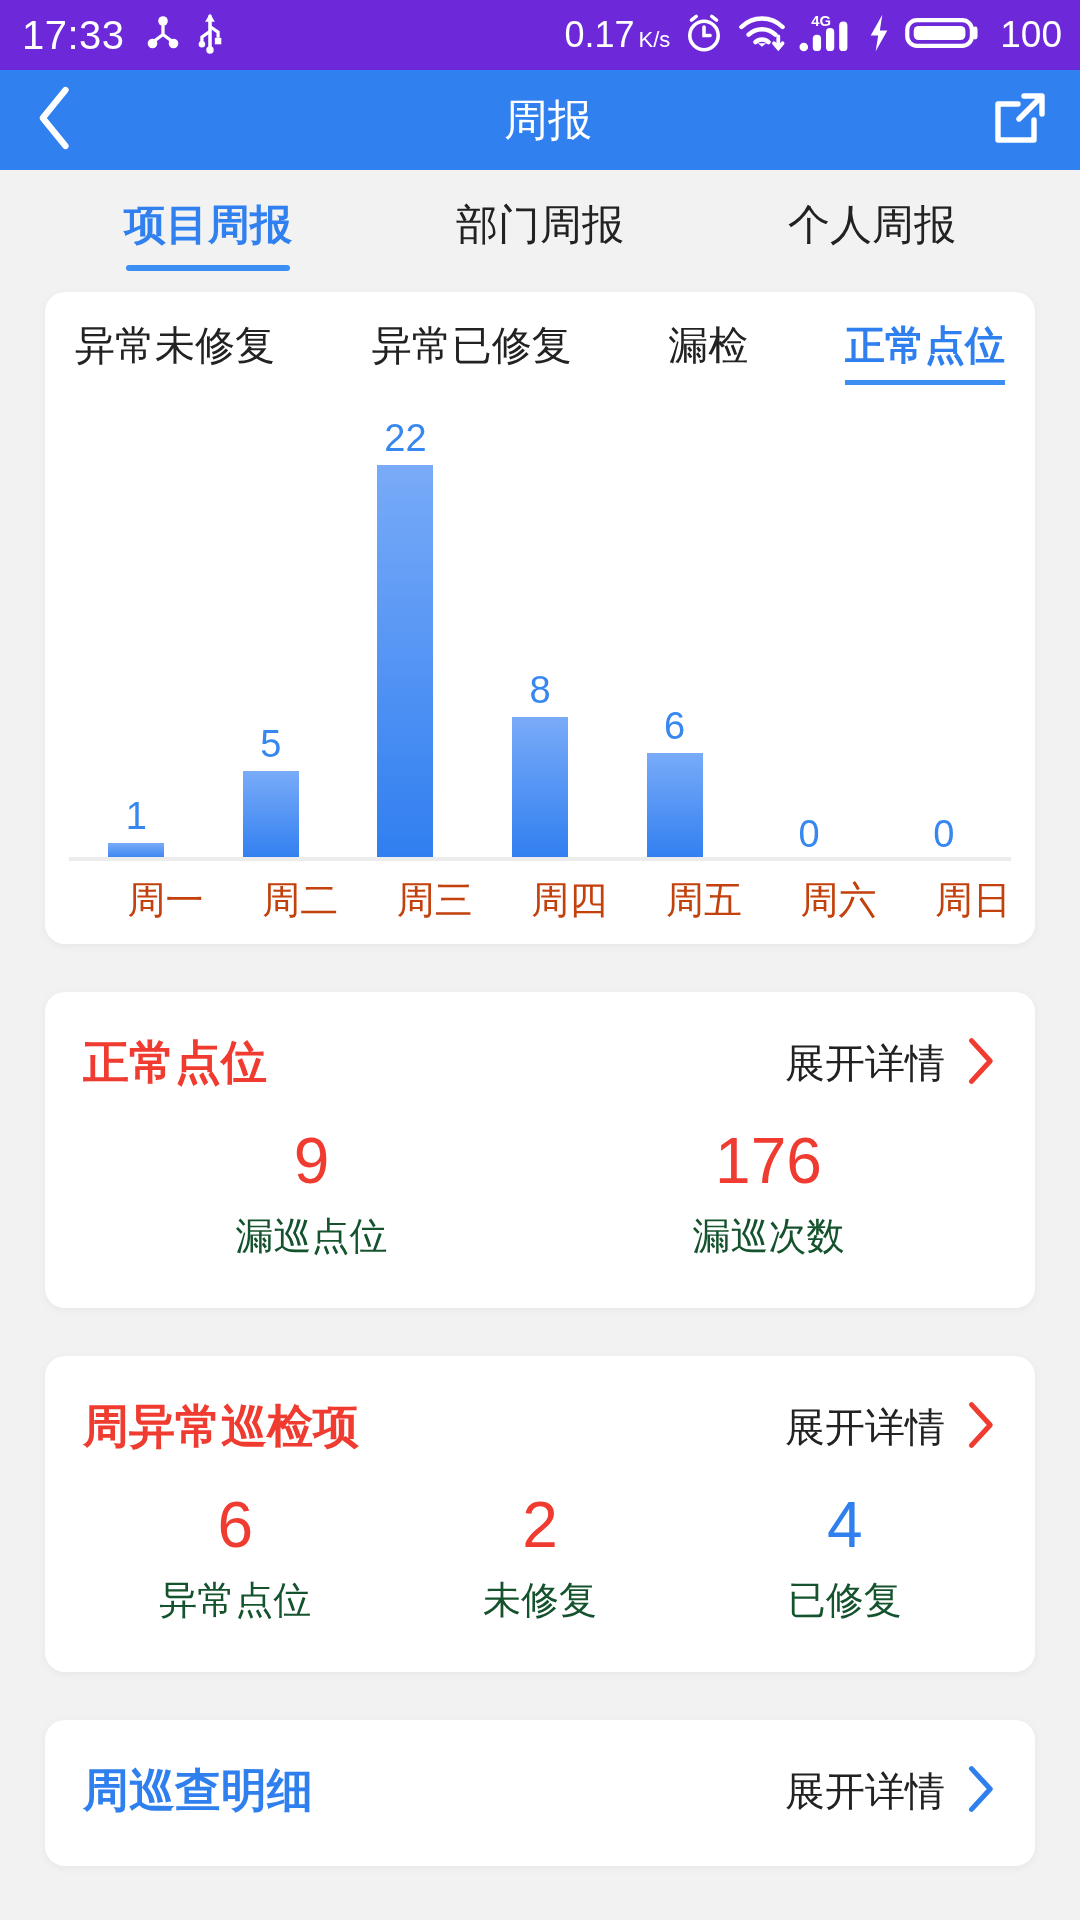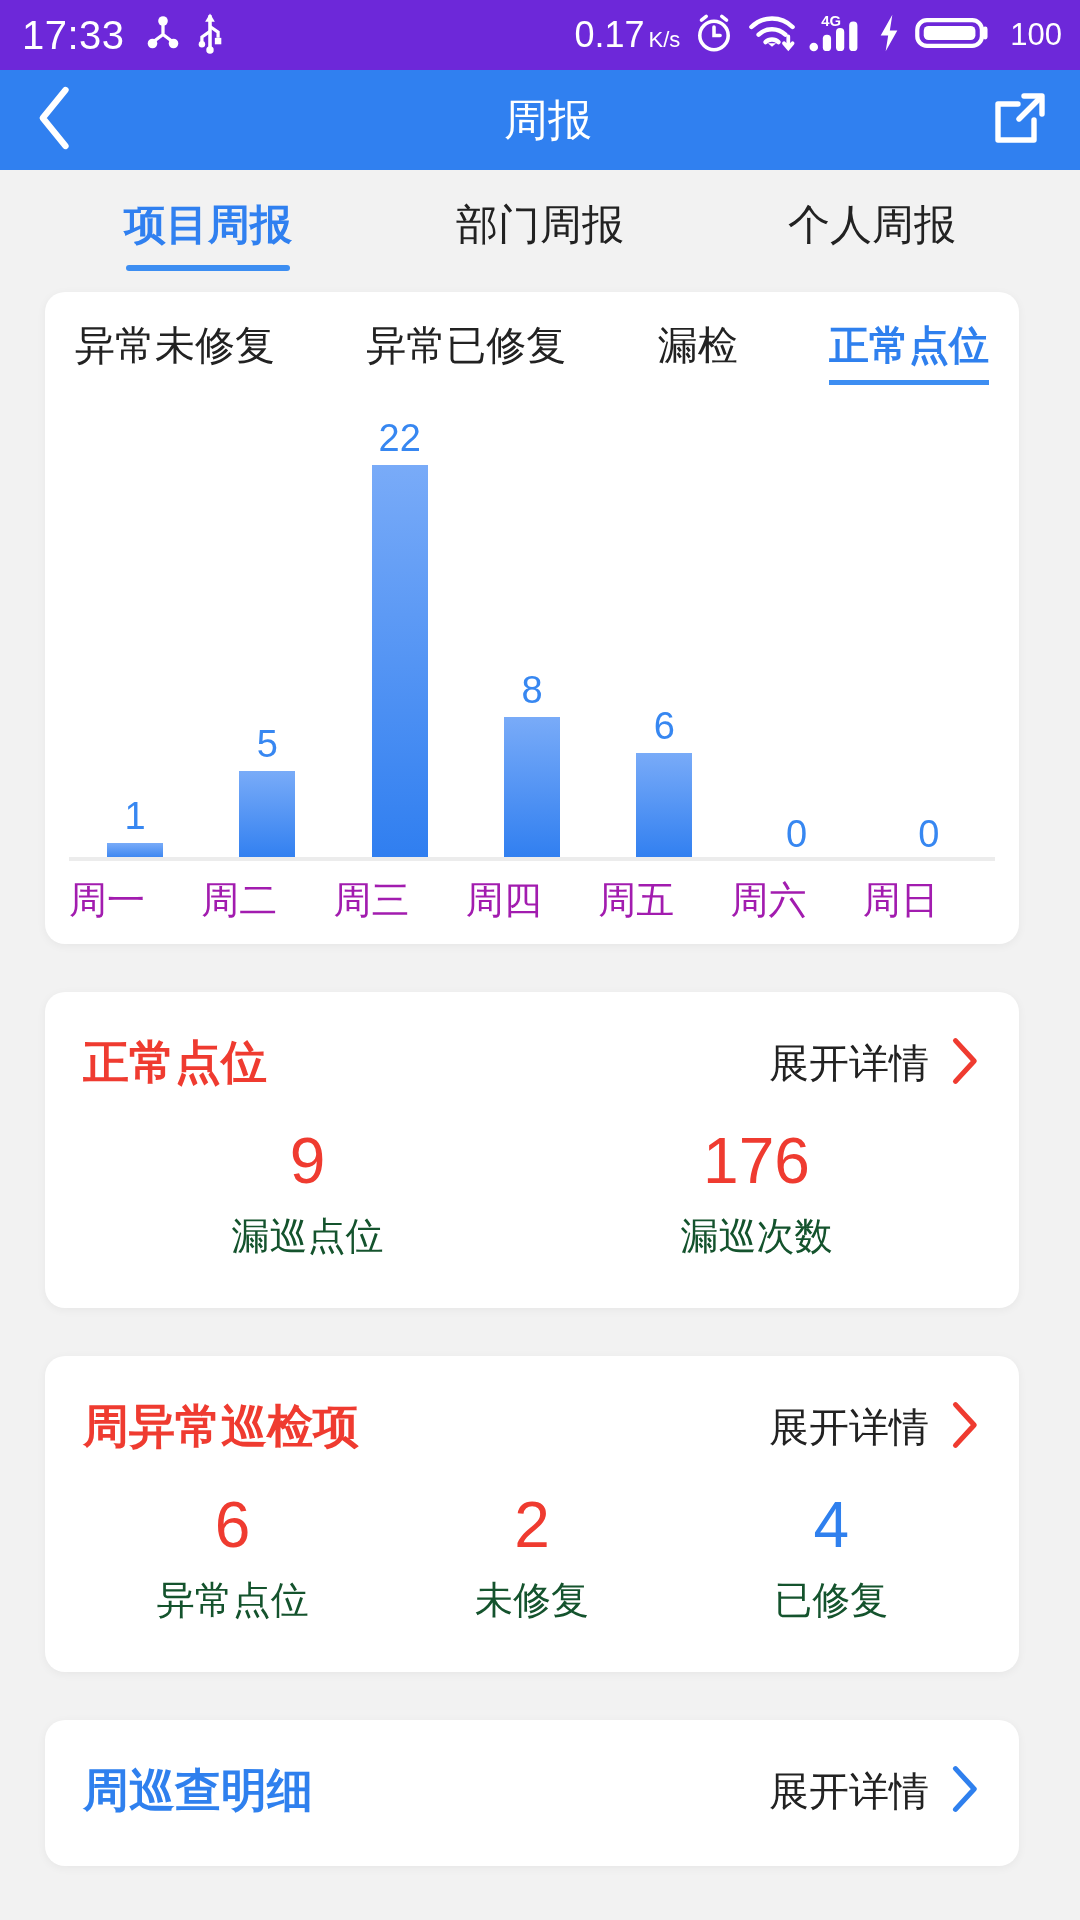--- a/index.html
+++ b/index.html
@@ -14,21 +14,21 @@
   .statusbar{
     height:70px; background:#6d28d9; color:#fff;
     display:flex; align-items:center; padding:0 18px 0 22px;
   }
   .sb-time{ font-size:40px; letter-spacing:0.5px; font-weight:400; }
   .sb-left-icons{ display:flex; align-items:center; gap:16px; margin-left:20px; }
   .sb-spacer{ flex:1; }
   .sb-right{ display:flex; align-items:center; gap:12px; }
   .sb-speed{ font-size:36px; display:flex; align-items:baseline; }
   .sb-speed .unit{ font-size:22px; margin-left:4px; }
-  .sb-batt-num{ font-size:31px; margin-left:8px; }
+  .sb-batt-num{ font-size:37px; margin-left:8px; }
   .ico{ display:inline-block; }
 
   
   .navbar{
     height:100px; background:#3080f0; color:#fff;
     display:flex; align-items:center; position:relative;
   }
   .nav-back{ width:110px; display:flex; align-items:center; justify-content:center; }
   .nav-title{
     position:absolute; left:16px; right:0; text-align:center;
@@ -48,21 +48,21 @@
   }
   .toptab.active{ color:#3080f0; font-weight:700; }
   .toptab.active::after{
     content:""; position:absolute; left:2px; right:2px; bottom:-6px;
     height:6px; background:#3d8ef2; border-radius:3px;
   }
 
   
   .card{
     background:#fff; border-radius:20px;
-    margin:0 61px 48px 45px;
+    margin:0 45px 48px 45px;
     box-shadow:0 2px 10px rgba(0,0,0,0.05);
   }
 
   
   .chart-card{ padding:26px 0 18px 0; }
   .chart-tabs{
     display:flex; align-items:flex-end; justify-content:space-between;
     padding:0 30px; margin-bottom:16px;
   }
   .chart-tab{
@@ -93,21 +93,21 @@
     width:56px;
     background:linear-gradient(to bottom,#79abf8,#2f7ef0);
   }
   .axis-line{
     position:absolute; left:0; right:0; bottom:0; height:4px; background:#ececec;
   }
   .xlabels{
     display:flex; justify-content:space-around;
     margin:14px 24px 0 24px;
   }
-  .xlabel{ flex:1; text-align:left; font-size:38px; color:#a21caf; }
+  .xlabel{ flex:1; text-align:right; font-size:38px; color:#c2410c; }
 
   
   .stat-card{ padding:40px 38px 46px 38px; }
   .stat-head{ display:flex; align-items:center; justify-content:space-between; }
   .stat-title{ font-size:46px; font-weight:700; }
   .stat-title.red{ color:#ef3b30; }
   .stat-title.blue{ color:#2f80ee; }
   .detail-link{ display:flex; align-items:center; gap:18px; }
   .detail-text{ font-size:40px; color:#222; }
   .chev{ display:inline-block; }

